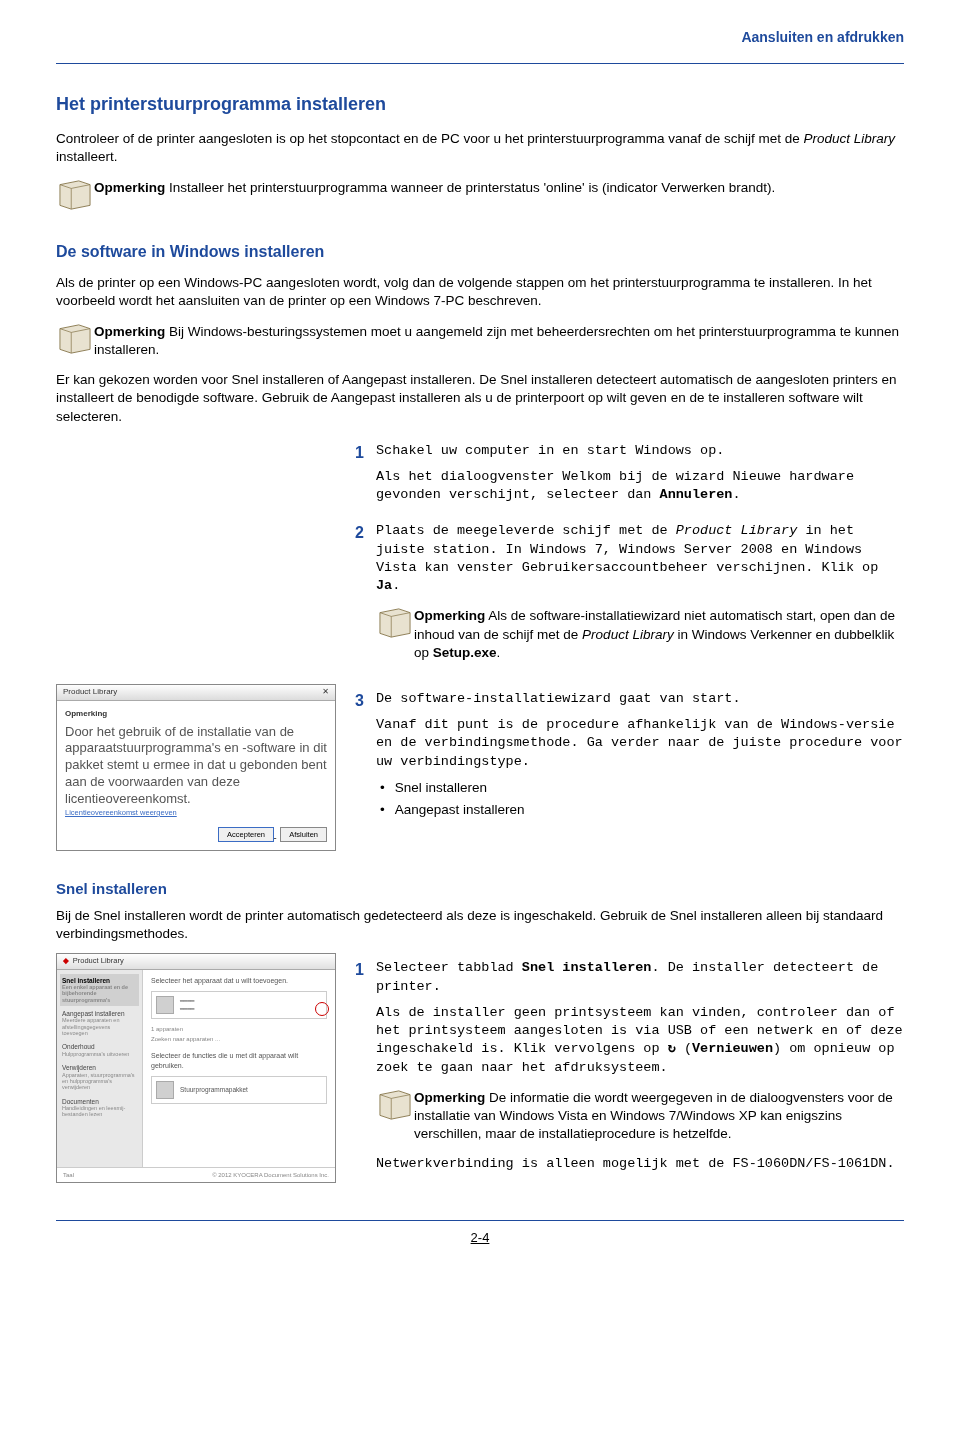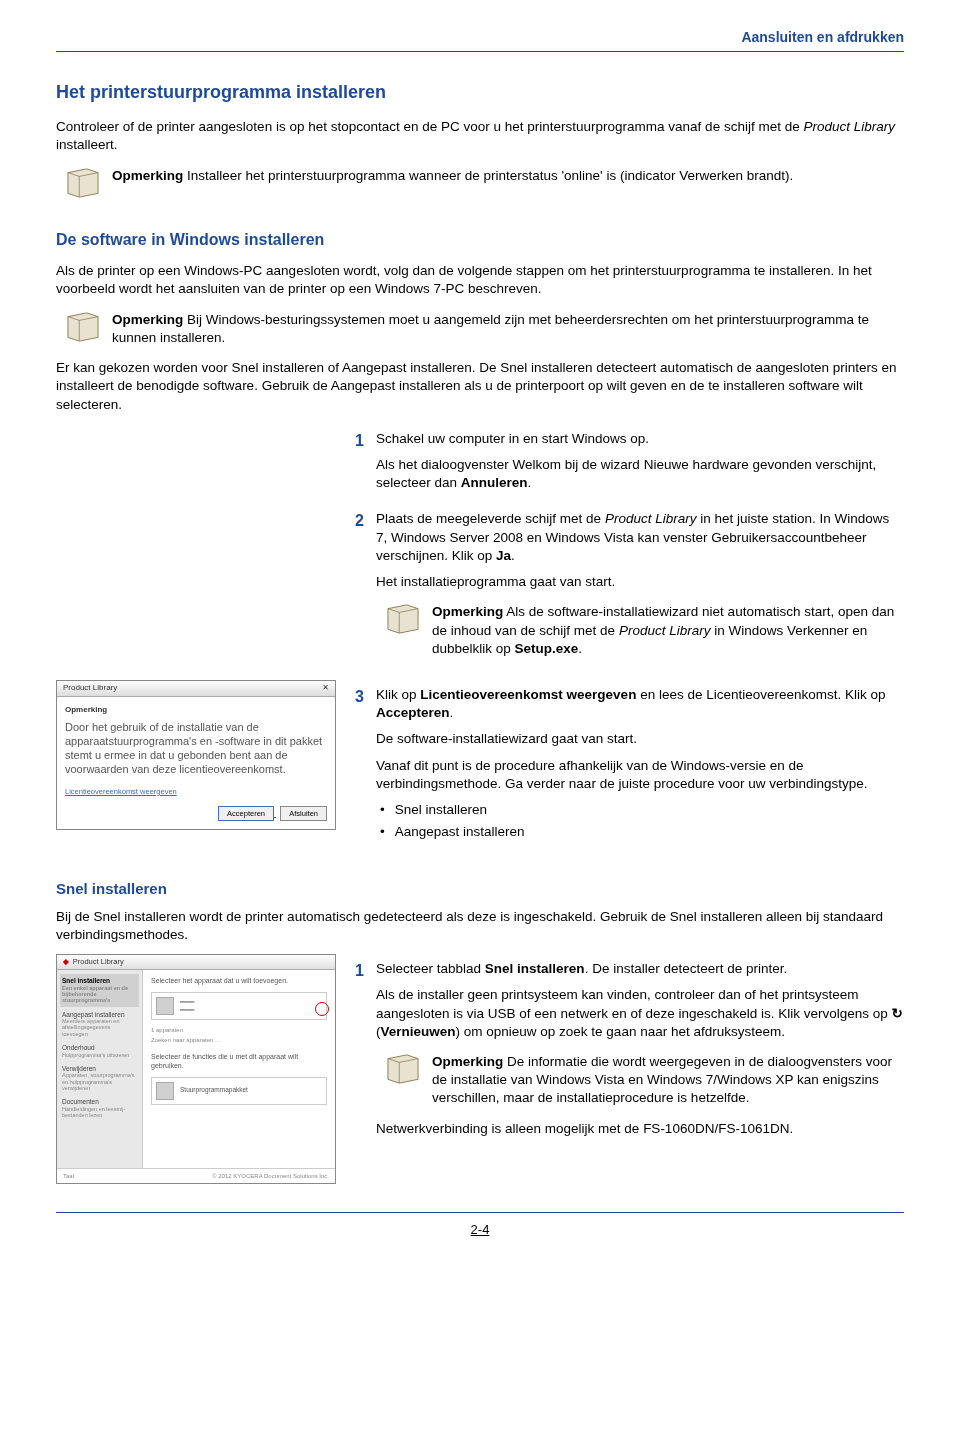--- a/index.html
+++ b/index.html
@@ -10,21 +10,21 @@
     width: 960px;
     background: #fff;
     padding: 28px 56px 20px 56px;
     line-height: 1.35;
   }
   .header-right {
     text-align: right;
     color: #1e4a9c;
     font-weight: bold;
     font-size: 14px;
-    margin-bottom: 4px;
+    margin-bottom: 16px;
   }
   hr.rule {
     border: none;
     border-top: 1.5px solid #1e4a9c;
     margin: 0 0 28px 0;
   }
   hr.rule-bottom {
     border: none;
     border-top: 1.5px solid #1e4a9c;
     margin: 28px 0 8px 0;
@@ -46,22 +46,22 @@
     font-size: 15px;
     font-weight: bold;
     margin: 20px 0 8px 0;
   }
   p { margin-bottom: 10px; }
   .italic { font-style: italic; }
   .bold { font-weight: bold; }
   .note-row {
     display: flex;
     align-items: flex-start;
-    gap: 10px;
-    margin: 12px 8px;
+    gap: 0;
+    margin: 12px 0;
   }
   .note-icon {
     width: 38px;
     height: 32px;
     flex-shrink: 0;
   }
   .note-icon svg { width: 100%; height: 100%; }
   .note-text { flex: 1; }
   .step-list { margin-top: 6px; }
   .step-row {
@@ -72,21 +72,21 @@
   }
   .step-num {
     color: #1e4a9c;
     font-weight: bold;
     font-size: 16px;
     width: 16px;
     text-align: right;
     flex-shrink: 0;
   }
   .step-body { flex: 1; }
-  .step-body p { margin-bottom: 8px; }
+  .step-body p { margin-bottom: 8px; font-family: Liberation Mono, monospace; }
   .two-col {
     display: flex;
     gap: 12px;
     align-items: flex-start;
   }
   .left-img {
     width: 280px;
     flex-shrink: 0;
   }
   .right-steps {
@@ -122,23 +122,22 @@
   .dialog-body {
     padding: 8px;
     color: #555;
   }
   .dialog-body .dlg-heading {
     font-weight: bold;
     color: #333;
     margin-bottom: 4px;
   }
   .dialog-body .dlg-text {
-    font-size: 11px;
+    font-size: 13px;
     line-height: 1.3;
-    margin-bottom: 10px;
   }
   .dialog-body .dlg-link {
     color: #3b6cc4;
     text-decoration: underline;
     font-size: 7.5px;
   }
   .dialog-buttons {
     text-align: right;
     margin-top: 8px;
     text-decoration: underline;
@@ -308,21 +307,20 @@
           </p>
         </div>
       </div>
 
       <div class="step-row">
         <div class="step-num">2</div>
         <div class="step-body">
           <p>
             <span>Plaats de meegeleverde schijf met de </span><span class="italic">Product Library</span><span> in het juiste station. In Windows 7, Windows Server 2008 en Windows Vista kan venster Gebruikersaccountbeheer verschijnen. Klik op </span><span class="bold">Ja</span><span>.</span>
           </p>
-          <p>Het installatieprogramma gaat van start.</p>
           <div class="note-row">
             <div class="note-icon">
               <svg viewBox="0 0 40 34">
                   <path d="M4 6 L24 2 L36 6 L36 28 L16 32 L4 28 Z" fill="#e8e2d0" stroke="#8a7a50" stroke-width="1"></path>
                   <path d="M4 6 L16 10 L36 6 M16 10 L16 32" fill="none" stroke="#8a7a50" stroke-width="0.8"></path>
                 </svg>
             </div>
             <div class="note-text">
               <span class="bold">Opmerking</span><span>  Als de software-installatiewizard niet automatisch start, open dan de inhoud van de schijf met de </span><span class="italic">Product Library</span><span> in Windows Verkenner en dubbelklik op </span><span class="bold">Setup.exe</span><span>.</span>
             </div>
@@ -349,23 +347,20 @@
           <button>Afsluiten</button>
         </div>
       </div>
     </div>
   </div>
   <div class="right-steps">
     <div class="step-list">
       <div class="step-row">
         <div class="step-num">3</div>
         <div class="step-body">
-          <p>
-            <span>Klik op </span><span class="bold">Licentieovereenkomst weergeven</span><span> en lees de Licentieovereenkomst. Klik op </span><span class="bold">Accepteren</span><span>.</span>
-          </p>
           <p>De software-installatiewizard gaat van start.</p>
           <p>Vanaf dit punt is de procedure afhankelijk van de Windows-versie en de verbindingsmethode. Ga verder naar de juiste procedure voor uw verbindingstype.</p>
           <ul class="bullet-list">
             <li>Snel installeren</li>
             <li>Aangepast installeren</li>
           </ul>
         </div>
       </div>
     </div>
   </div>

